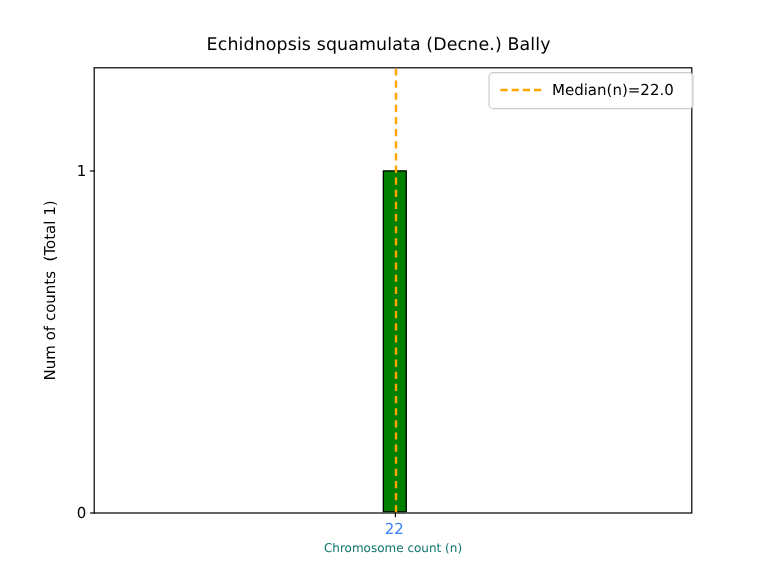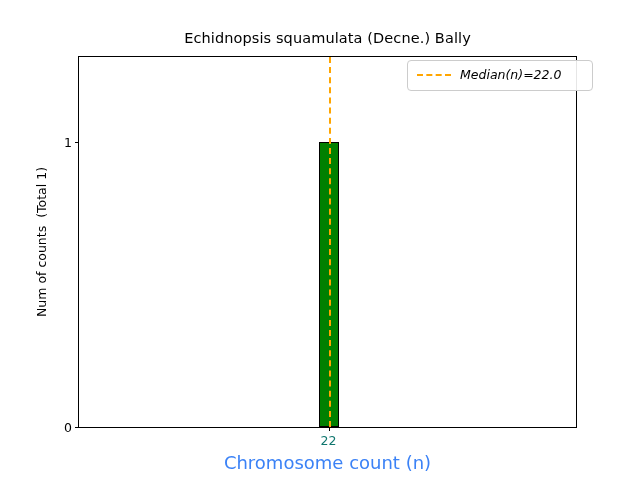--- a/index.html
+++ b/index.html
@@ -22,21 +22,21 @@
     left: 0;
     top: 30px;
     width: 640px;
     text-align: center;
     font-size: 14.5px;
     color: #000000;
     letter-spacing: 0.1px;
   }
   
   #chart-title {
-    left: 78px;
+    left: 66px;
     width: 499px;
   }
 
   
   #plot-area {
     position: absolute;
     left: 78px;
     top: 56px;
     width: 499px;
     height: 372px;
@@ -99,34 +99,34 @@
     position: absolute;
     height: 3.6px;
     width: 0;
     border-left: 1.1px solid #000000;
     top: 0;
   }
   .xtick-label {
     position: absolute;
     top: 6px;
     font-size: 12.5px;
-    color: #0f766e;
+    color: #3b82f6;
     white-space: nowrap;
     transform: translateX(-50%);
   }
 
   
   #xlabel {
     position: absolute;
     left: 78px;
     width: 499px;
     top: 452px;
     text-align: center;
-    font-size: 18px;
-    color: #3b82f6;
+    font-size: 10px;
+    color: #0f766e;
   }
   #ylabel-wrap {
     position: absolute;
     left: 0px;
     top: 56px;
     width: 372px;
     height: 372px;
   }
   #ylabel {
     position: absolute;
@@ -141,27 +141,26 @@
   
   #ylabel-wrap {
     left: -145px;
   }
 
   
   #legend {
     position: absolute;
     left: 406px;
     top: 59px;
-    width: 186px;
+    width: 171px;
     box-sizing: border-box;
     border: 1px solid #cccccc;
     border-radius: 4px;
     background: rgba(255,255,255,0.9);
     padding: 6px 8px 7px 8px;
-    font-style: italic;
   }
   .legend-row {
     display: flex;
     align-items: flex-start;
   }
   .legend-handle {
     width: 36px;
     min-width: 36px;
     height: 16px;
     position: relative;

